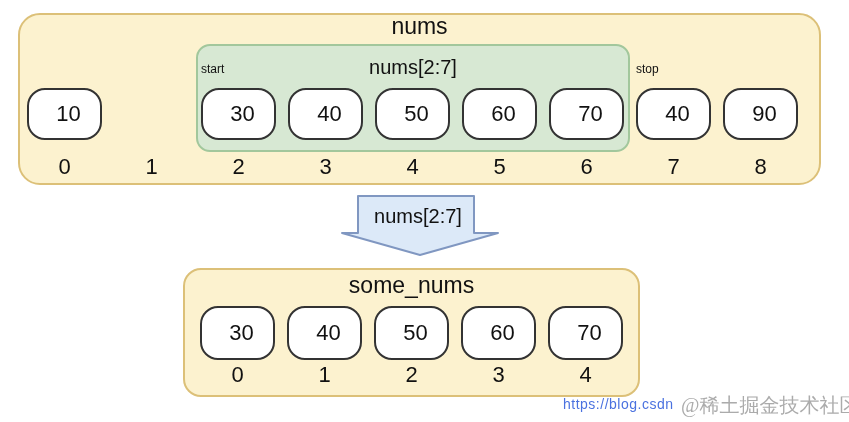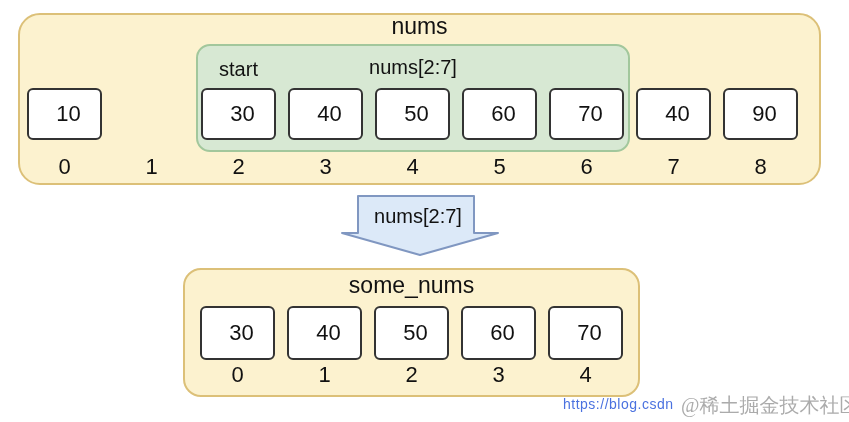--- a/index.html
+++ b/index.html
@@ -40,33 +40,33 @@
     font-size: 23px;
     line-height: 24px;
     color: #111111;
   }
   .nums-title { left: 18px; top: 14px; width: 803px; }
   .some-nums-title { left: 183px; top: 273px; width: 457px; }
   .slice-label { left: 196px; top: 55px; width: 434px; font-size: 20px; }
   .marker-label {
     position: absolute;
     width: 75px;
-    text-align: center;
-    font-size: 20px;
+    text-align: left;
+    font-size: 12px;
     line-height: 22px;
     top: 58px;
   }
   .start-label { left: 201px; }
   .stop-label  { left: 636px; }
   .cell {
     position: absolute;
     width: 75px; height: 52px;
     background: #ffffff;
     border: 2px solid var(--cell-border, #333333);
-    border-radius: 6px;
+    border-radius: 18px;
     box-sizing: border-box;
     display: flex;
     align-items: center;
     justify-content: center;
     font-size: 22px;
     padding-left: 8px;
   }
   .cell.top-row { top: 88px; }
   .cell.bottom-row { top: 306px; height: 54px; }
   .idx {
@@ -111,20 +111,21 @@
 
 <div class="canvas">
 
   <div class="rounded nums-container"></div>
 
   <div class="rounded slice-region"></div>
 
   <div class="list-title nums-title">nums</div>
   <div class="list-title slice-label">nums[2:7]</div>
   <div class="marker-label start-label">start</div>
+  <div class="marker-label stop-label">stop</div>
 
   <div class="cell top-row" style="left:27px">10</div>
   <div class="cell top-row" style="left:201px">30</div>
   <div class="cell top-row" style="left:288px">40</div>
   <div class="cell top-row" style="left:375px">50</div>
   <div class="cell top-row" style="left:462px">60</div>
   <div class="cell top-row" style="left:549px">70</div>
   <div class="cell top-row" style="left:636px">40</div>
   <div class="cell top-row" style="left:723px">90</div>
 

